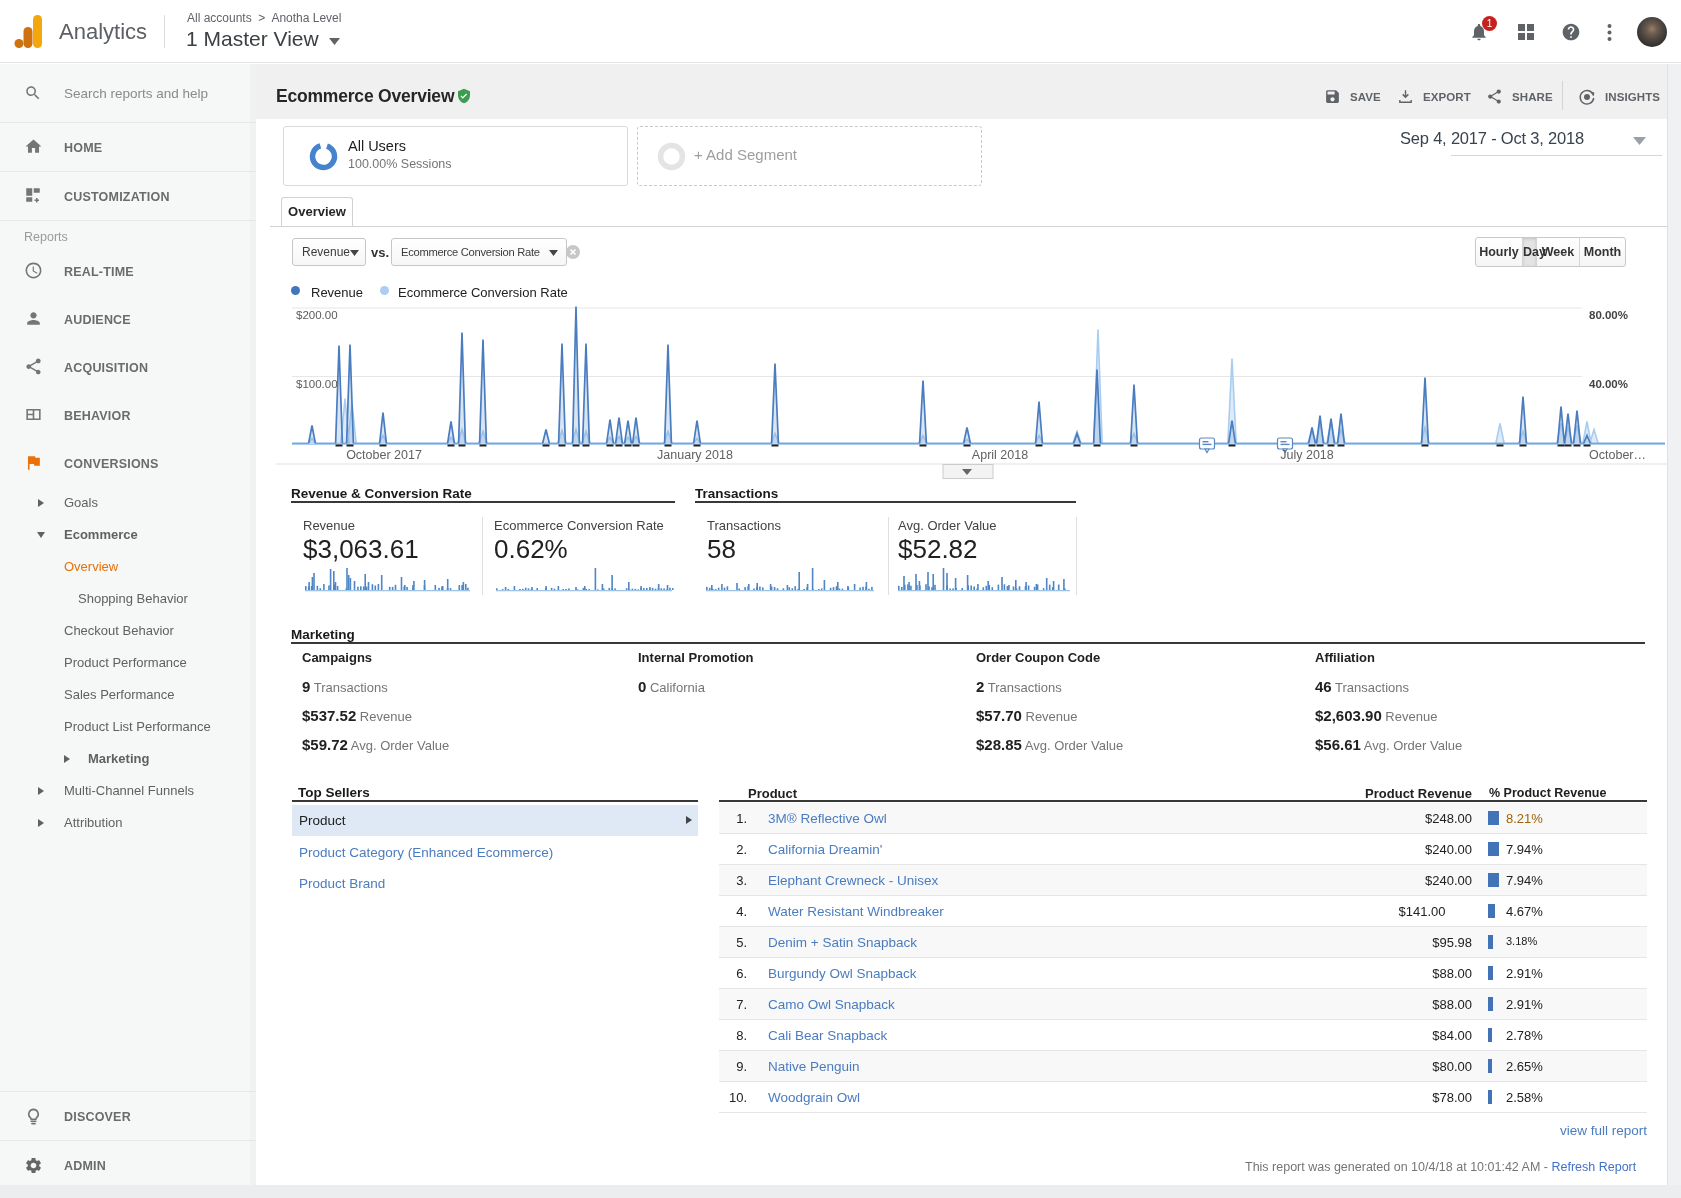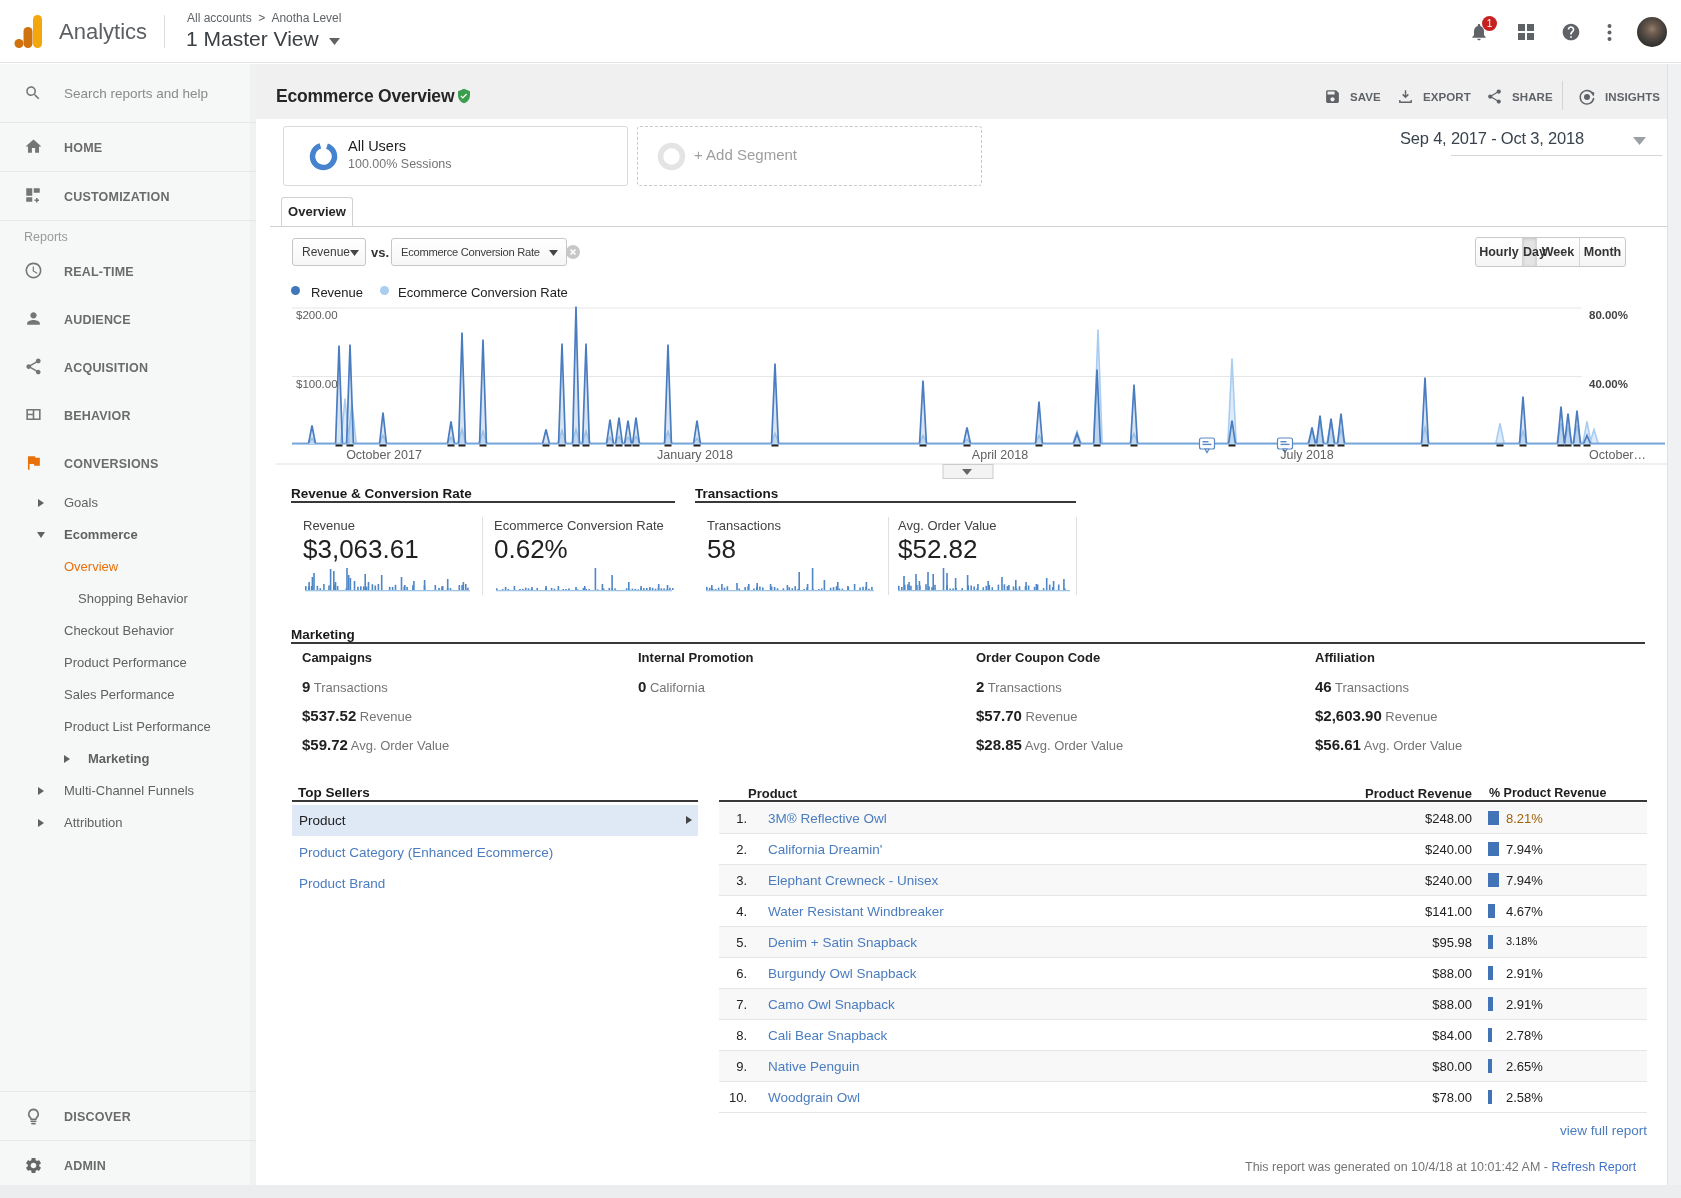--- a/index.html
+++ b/index.html
@@ -567,21 +567,21 @@
 <div class="abs" style="left:1506px;top:842px;font-size:13px;color:#212121">7.94%</div>
 <div class="abs" style="left:719px;top:865px;width:928px;height:31px;background:#f8f8f8;border-bottom:1px solid #e5e5e5"></div>
 <div class="abs" style="left:725px;top:873px;width:22px;text-align:right;font-size:13px;color:#212121">3.</div>
 <div class="abs tlink" style="left:768px;top:873px">Elephant Crewneck - Unisex</div>
 <div class="abs" style="left:1372px;top:873px;width:100px;text-align:right;font-size:13px;color:#212121">$240.00</div>
 <div class="abs" style="left:1488px;top:873px;width:11px;height:14px;background:#4373b7"></div>
 <div class="abs" style="left:1506px;top:873px;font-size:13px;color:#212121">7.94%</div>
 <div class="abs" style="left:719px;top:896px;width:928px;height:31px;background:#fff;border-bottom:1px solid #e5e5e5"></div>
 <div class="abs" style="left:725px;top:904px;width:22px;text-align:right;font-size:13px;color:#212121">4.</div>
 <div class="abs tlink" style="left:768px;top:904px">Water Resistant Windbreaker</div>
-<div class="abs" style="left:1372px;top:904px;width:100px;text-align:right;font-size:13px;color:#212121">$141.00</div>
+<div class="abs" style="left:1372px;top:904px;width:100px;text-align:center;font-size:13px;color:#212121">$141.00</div>
 <div class="abs" style="left:1488px;top:904px;width:7px;height:14px;background:#4373b7"></div>
 <div class="abs" style="left:1506px;top:904px;font-size:13px;color:#212121">4.67%</div>
 <div class="abs" style="left:719px;top:927px;width:928px;height:31px;background:#f8f8f8;border-bottom:1px solid #e5e5e5"></div>
 <div class="abs" style="left:725px;top:935px;width:22px;text-align:right;font-size:13px;color:#212121">5.</div>
 <div class="abs tlink" style="left:768px;top:935px">Denim + Satin Snapback</div>
 <div class="abs" style="left:1372px;top:935px;width:100px;text-align:right;font-size:13px;color:#212121">$95.98</div>
 <div class="abs" style="left:1488px;top:935px;width:5px;height:14px;background:#4373b7"></div>
 <div class="abs" style="left:1506px;top:935px;font-size:11px;color:#212121">3.18%</div>
 <div class="abs" style="left:719px;top:958px;width:928px;height:31px;background:#fff;border-bottom:1px solid #e5e5e5"></div>
 <div class="abs" style="left:725px;top:966px;width:22px;text-align:right;font-size:13px;color:#212121">6.</div>

